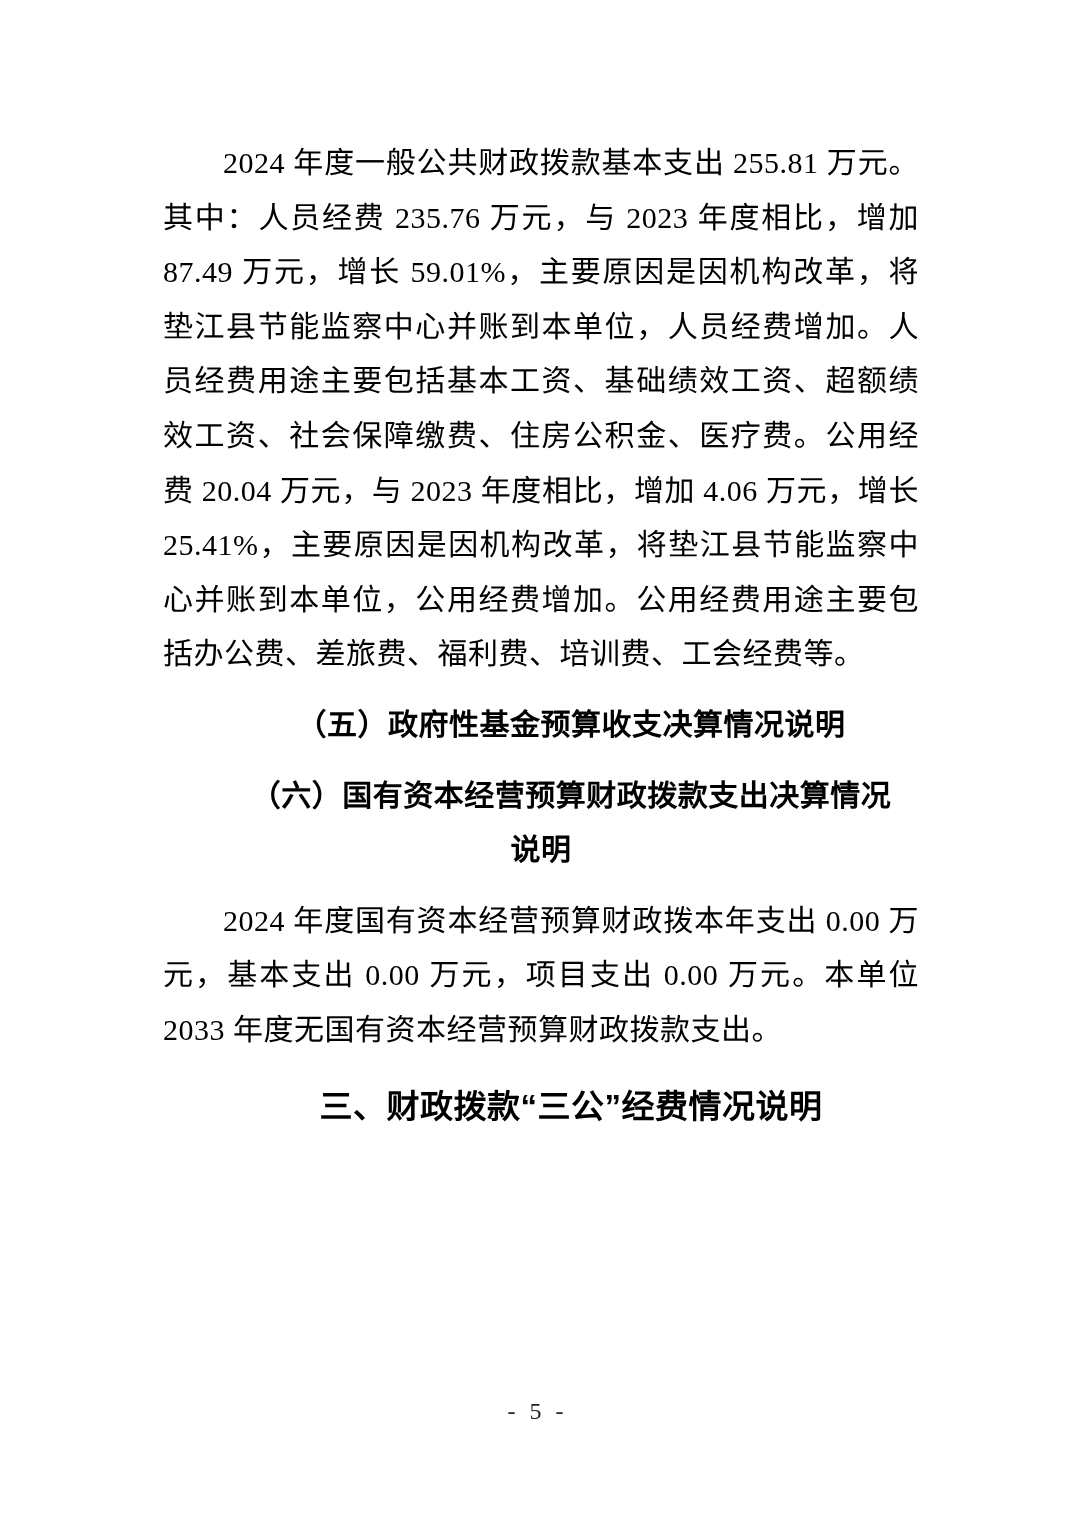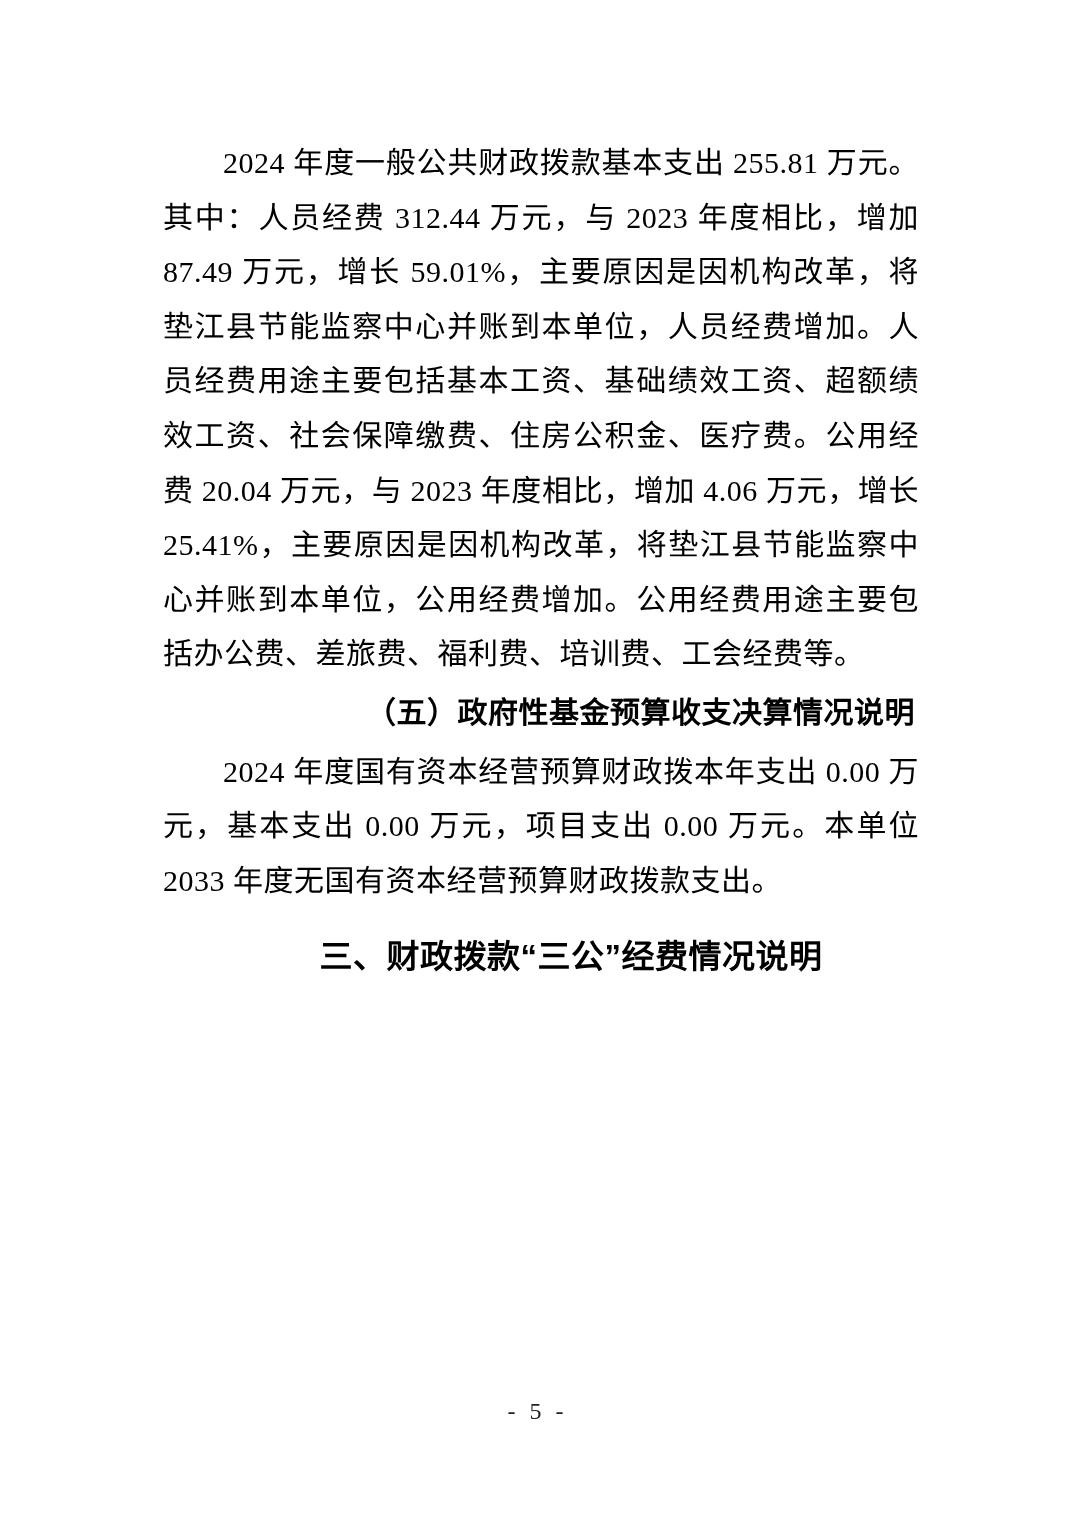--- a/index.html
+++ b/index.html
@@ -28,27 +28,27 @@
     font-size: 30px;
     line-height: 54.6px;
     text-align: justify;
     letter-spacing: 0.5px;
   }
   .body-para {
     margin: 0;
     text-indent: 2em;
   }
   .sub-heading {
-    margin: 4px;
+    margin: 16px;
     font-size: 30px;
     font-weight: bold;
     text-indent: 2em;
     line-height: 54.6px;
     font-family: "Liberation Serif", "DejaVu Serif", serif;
-    text-align: right;
+    text-align: center;
   }
   .major-heading {
     margin: 22px 0 0 0;
     font-family: "Liberation Sans", "DejaVu Sans", sans-serif;
     font-size: 33px;
     font-weight: bold;
     text-indent: 1.82em;
     line-height: 54.6px;
     text-align: center;
   }
@@ -63,25 +63,26 @@
     letter-spacing: 4px;
     color: #222222;
   }
 </style>
 </head>
 <body>
 
 <div class="page">
   <div class="content">
 
-    <p class="body-para">2024 年度一般公共财政拨款基本支出 255.81 万元。其中：人员经费 312.44 万元，与 2023 年度相比，增加 87.49 万元，增长 59.01%，主要原因是因机构改革，将垫江县节能监察中心并账到本单位，人员经费增加。人员经费用途主要包括基本工资、基础绩效工资、超额绩效工资、社会保障缴费、住房公积金、医疗费。公用经费 20.04 万元，与 2023 年度相比，增加 4.06 万元，增长 25.41%，主要原因是因机构改革，将垫江县节能监察中心并账到本单位，公用经费增加。公用经费用途主要包括办公费、差旅费、福利费、培训费、工会经费等。</p>
+    <p class="body-para">2024 年度一般公共财政拨款基本支出 255.81 万元。其中：人员经费 235.76 万元，与 2023 年度相比，增加 87.49 万元，增长 59.01%，主要原因是因机构改革，将垫江县节能监察中心并账到本单位，人员经费增加。人员经费用途主要包括基本工资、基础绩效工资、超额绩效工资、社会保障缴费、住房公积金、医疗费。公用经费 20.04 万元，与 2023 年度相比，增加 4.06 万元，增长 25.41%，主要原因是因机构改革，将垫江县节能监察中心并账到本单位，公用经费增加。公用经费用途主要包括办公费、差旅费、福利费、培训费、工会经费等。</p>
 
     <h2 class="sub-heading">（五）政府性基金预算收支决算情况说明</h2>
 
 
+    <h2 class="sub-heading">（六）国有资本经营预算财政拨款支出决算情况说明</h2>
 
     <p class="body-para">2024 年度国有资本经营预算财政拨本年支出 0.00 万元，基本支出 0.00 万元，项目支出 0.00 万元。本单位 2033 年度无国有资本经营预算财政拨款支出。</p>
 
     <h1 class="major-heading">三、财政拨款“三公”经费情况说明</h1>
 
   </div>
 
   <div class="page-number">- 5 -</div>
 </div>
 

